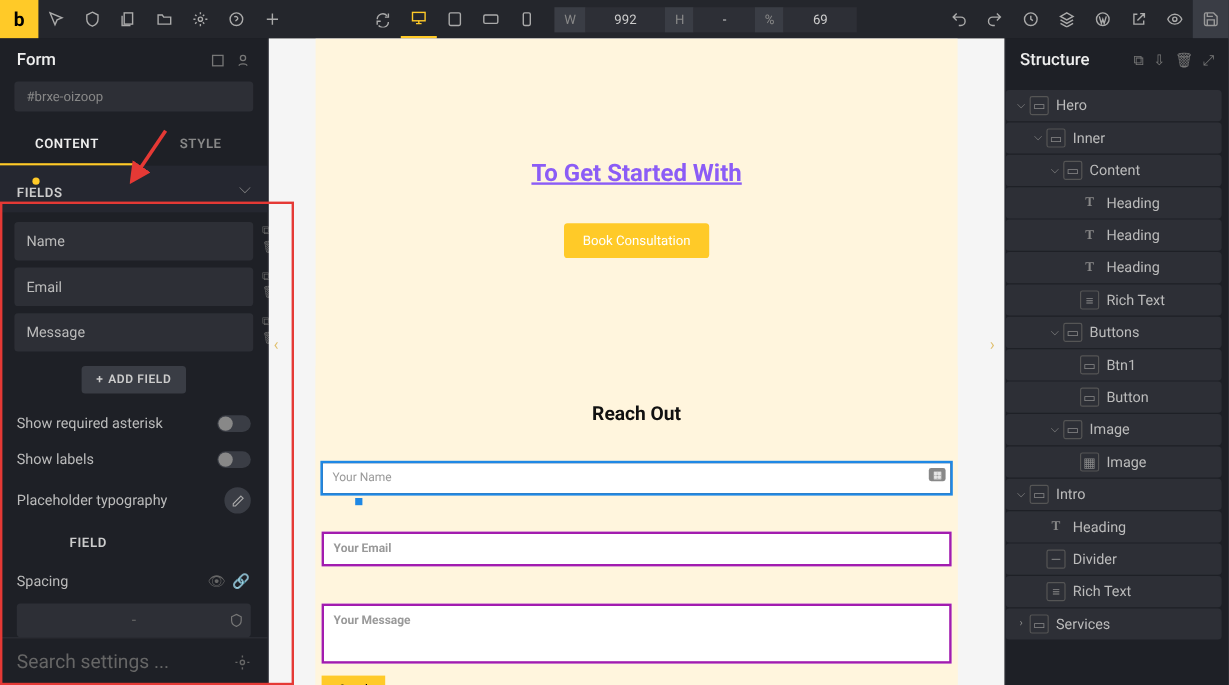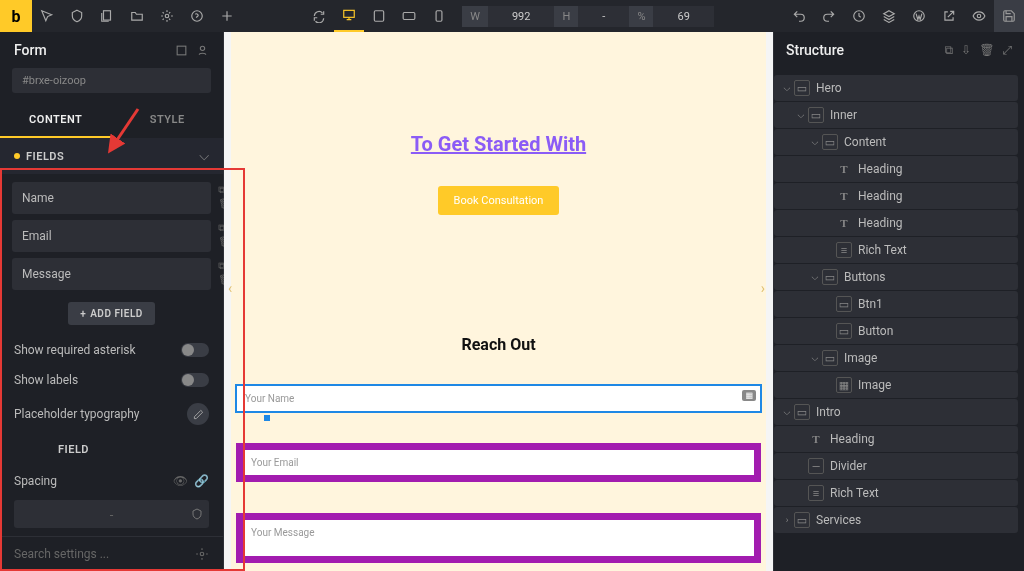--- a/index.html
+++ b/index.html
@@ -20,49 +20,49 @@
 .panel-header { padding: 10px 14px; display: flex; align-items: center; justify-content: space-between; }
 .panel-title { font-size: 14px; font-weight: 500; color: #eee; }
 .panel-icons { display: flex; gap: 8px; color: #777; }
 .css-id { margin: 0 12px 10px; background: #2d2f36; padding: 6px 10px; font-size: 11px; color: #888; border-radius: 3px; }
 .tabs { display: flex; }
 .tab { flex: 1; text-align: center; padding: 10px 0; font-size: 11px; font-weight: 600; color: #888; cursor: pointer; letter-spacing: 0.5px; }
 .tab.active { color: #eee; border-bottom: 2px solid #ffca28; }
 .section-hdr { padding: 10px 14px; display: flex; align-items: center; justify-content: space-between; background: #252730; }
 .section-hdr-label { font-size: 11px; font-weight: 600; color: #ccc; letter-spacing: 0.5px; }
 .section-hdr-dot { width: 6px; height: 6px; background: #ffca28; border-radius: 50%; margin-right: 6px; }
-.section-hdr-left { display: flex; align-items: center; }
+.section-hdr-left { display: flex; align-items: center; flex-direction: column; }
 .chevron { color: #888; }
 .field-list { padding: 8px 12px 0; }
 .field-item { background: #2d2f36; padding: 9px 10px; margin-bottom: 6px; font-size: 12px; color: #bbb; border-radius: 3px; display: flex; justify-content: space-between; align-items: center; position: relative; }
 .field-item-icons { position: absolute; right: -20px; top: 2px; display: flex; flex-direction: column; gap: 2px; color: #666; font-size: 10px; }
 .add-field { display: flex; justify-content: center; padding: 6px 0 10px; }
 .add-field-btn { background: #3a3d45; padding: 6px 12px; font-size: 10px; font-weight: 600; letter-spacing: 0.5px; color: #ccc; border-radius: 3px; display: flex; align-items: center; gap: 4px; cursor: pointer; }
 .control-row { padding: 8px 14px; display: flex; align-items: center; justify-content: space-between; font-size: 12px; color: #bbb; }
 .toggle { width: 28px; height: 14px; background: #3a3d45; border-radius: 7px; position: relative; cursor: pointer; }
 .toggle::after { content: ''; width: 12px; height: 12px; background: #888; border-radius: 50%; position: absolute; top: 1px; left: 1px; }
 .edit-circ { width: 22px; height: 22px; background: #3a3d45; border-radius: 50%; display: flex; align-items: center; justify-content: center; cursor: pointer; }
 .eye-link { display: flex; gap: 6px; color: #666; font-size: 12px; }
 .spacing-input { margin: 4px 14px 0; }
 .spacing-box { background: #2d2f36; height: 28px; border-radius: 3px; display: flex; align-items: center; justify-content: center; color: #666; position: relative; }
-.search-row { margin-top: auto; padding: 10px 14px; display: flex; align-items: center; justify-content: space-between; color: #666; font-size: 12px; border-top: 1px solid #2d2f36; }
+.search-row { margin-top: auto; padding: 10px 14px; display: flex; align-items: center; justify-content: space-between; color: #666; font-size: 16px; border-top: 1px solid #2d2f36; }
 .canvas { flex: 1; background: #f5f5f5; position: relative; overflow: hidden; }
 .canvas-inner { width: 535px; margin: 0 auto; background: #fff5dd; min-height: 100%; padding-top: 100px; }
 .hero-h { text-align: center; font-size: 20px; font-weight: 700; color: #8b5cf6; text-decoration: underline; }
 .hero-s { text-align: center; font-size: 18px; font-weight: 700; color: #111; margin-top: 20px; }
 .cta { display: flex; justify-content: center; margin-top: 30px; }
 .cta-btn { background: #ffca28; color: #fff; padding: 8px 16px; font-size: 11px; border-radius: 3px; cursor: pointer; }
 .reach { background: #fff5dd; padding: 30px 5px 20px; margin-top: 90px; }
 .reach-h { text-align: center; font-weight: 700; font-size: 16px; color: #111; margin-bottom: 20px; }
 .form-input { width: 100%; background: #fff; border: 1px solid #3a3d45; padding: 7px 8px; font-size: 10px; color: #999; margin-bottom: 6px; outline: 2px solid #1e88e5; outline-offset: -1px; position: relative; margin-top: 31px; }
-.form-input.noout { outline: none; border: 7px solid #a21caf; }
+.form-input.noout { outline: none; border: 2px solid #a21caf; font-weight: bold; }
 .form-textarea { min-height: 50px; }
 .send-btn { background: #ffca28; color: #000; padding: 5px 14px; font-size: 11px; display: inline-block; margin-top: 4px; cursor: pointer; }
 .input-badge { position: absolute; right: 4px; top: 4px; background: #888; color: #fff; font-size: 8px; padding: 1px 3px; border-radius: 2px; }
-.right-panel { width: 251px; background: #1e2026; border-left: 1px solid #2d2f36; }
+.right-panel { width: 187px; background: #1e2026; border-left: 1px solid #2d2f36; }
 .str-hdr { padding: 10px 12px; display: flex; align-items: center; justify-content: space-between; }
 .str-hdr-title { font-size: 14px; font-weight: 500; color: #eee; }
 .str-hdr-icons { display: flex; gap: 8px; color: #777; font-size: 12px; }
 .tree { padding: 6px 0; overflow-y: auto; }
 .tree-item { display: flex; align-items: center; padding: 5px 4px 5px 0; font-size: 12px; color: #bbb; cursor: pointer; background: #2d2f36; margin: 1px 6px 1px 0; border-radius: 3px; }
 .tree-caret { width: 14px; text-align: center; color: #888; font-size: 9px; }
 .tree-ico { width: 16px; height: 16px; margin-right: 6px; display: flex; align-items: center; justify-content: center; font-size: 11px; color: #888; border: 1px solid #555; border-radius: 2px; }
 .tree-ico.t { border: none; font-weight: bold; font-family: serif; }
 .ind-0 { padding-left: 6px; } .ind-1 { padding-left: 20px; } .ind-2 { padding-left: 34px; } .ind-3 { padding-left: 48px; }
 svg { display: block; }

